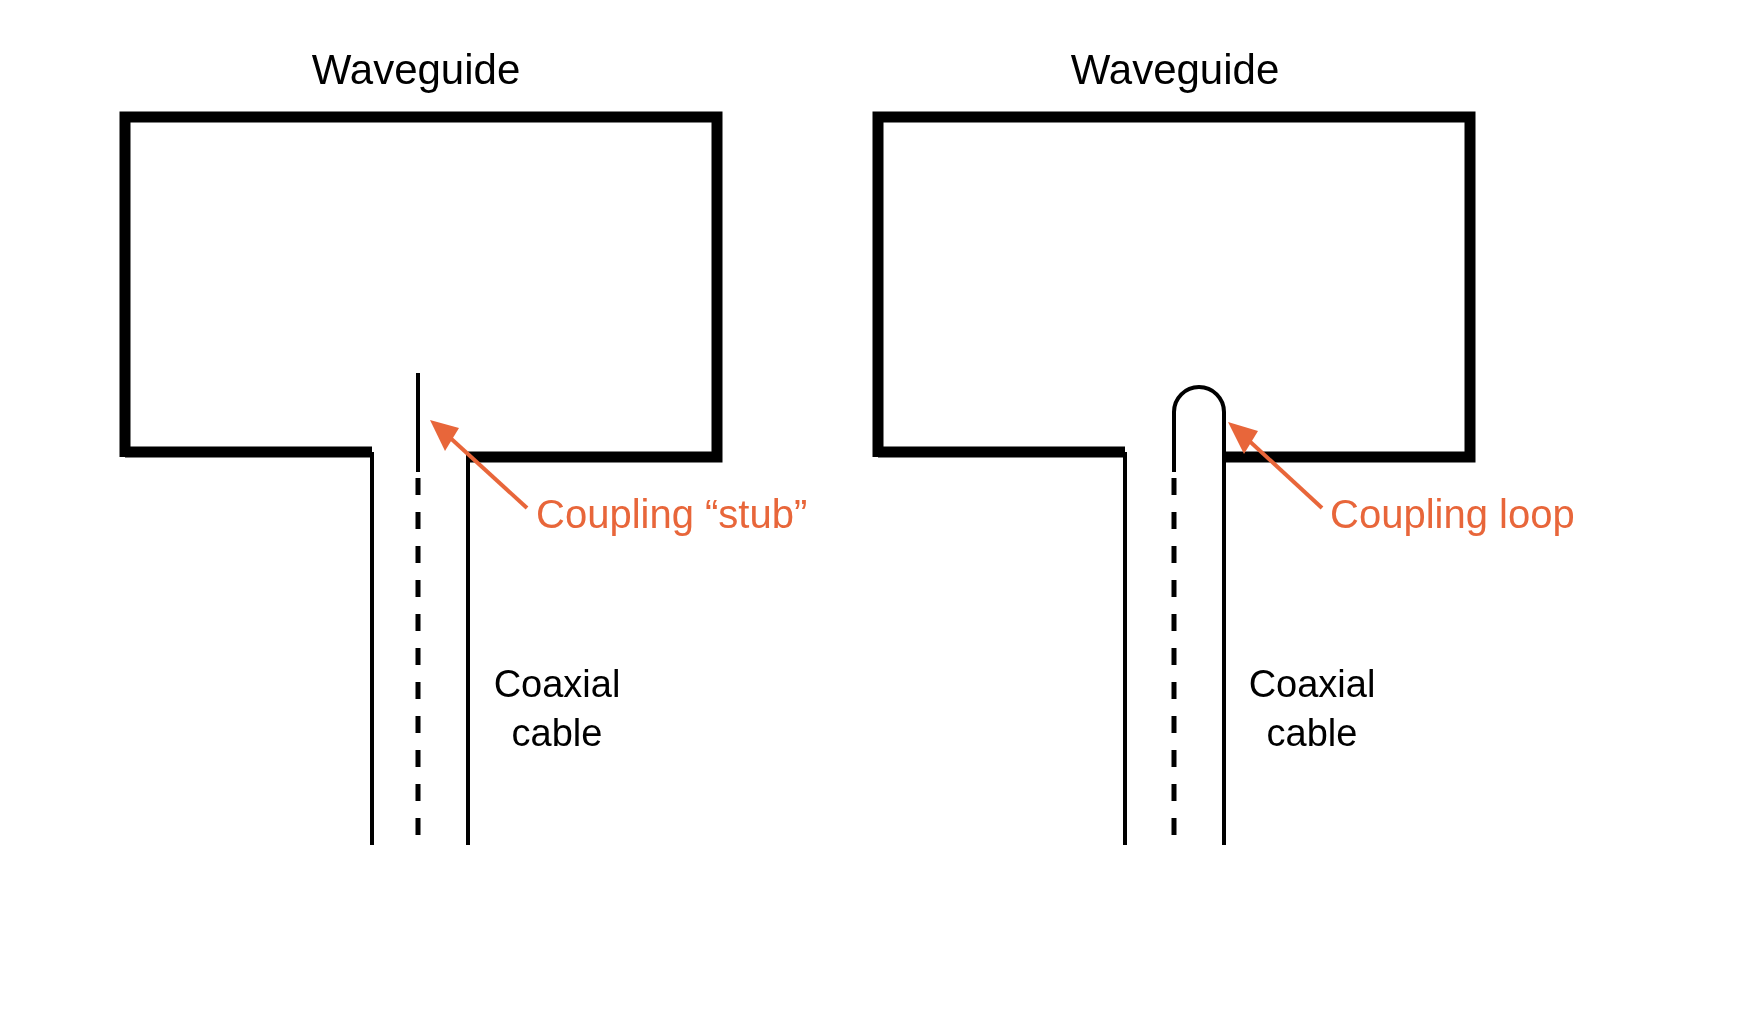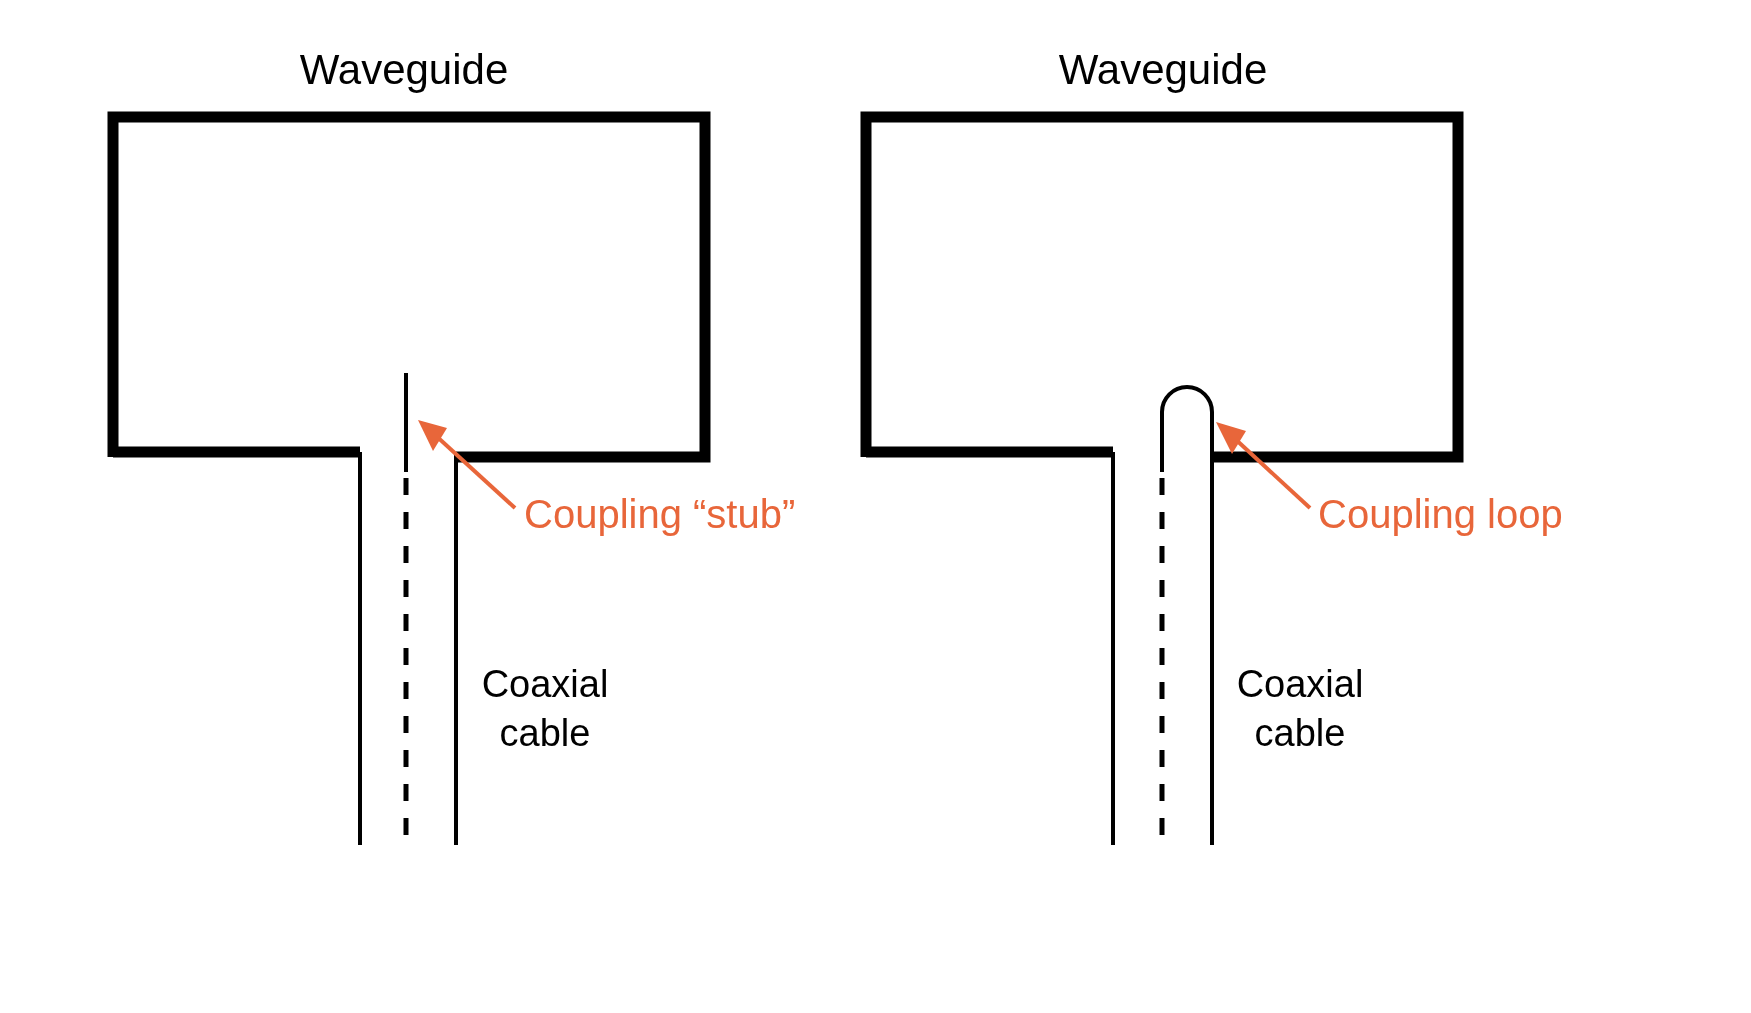--- a/index.html
+++ b/index.html
@@ -9,21 +9,21 @@
   }
   body {
     width: 1751px;
     height: 1013px;
     font-family: "Liberation Sans", sans-serif;
     overflow: hidden;
     position: relative;
   }
   #figure {
     position: absolute;
-    left: 0;
+    left: 12px;
     top: 0;
     width: 1594px;
     height: 1013px;
   }
   svg {
     display: block;
   }
   text {
     font-family: "Liberation Sans", sans-serif;
   }

